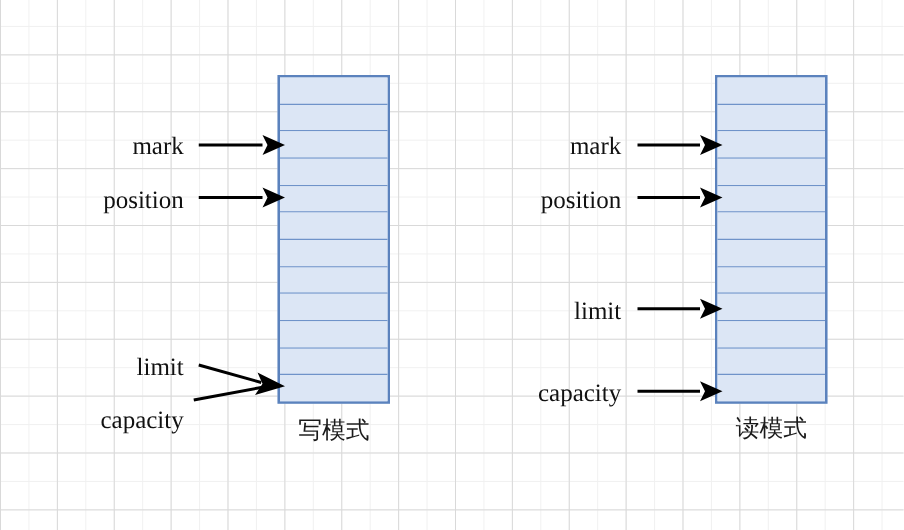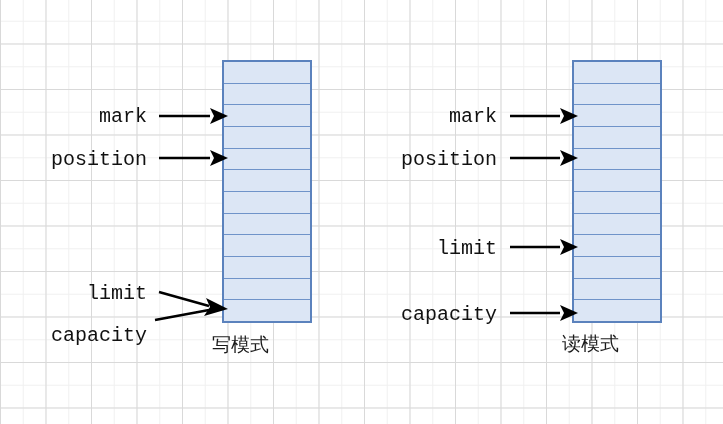--- a/index.html
+++ b/index.html
@@ -44,36 +44,37 @@
     border-bottom: 1.5px solid #6f93c9;
     background: #dce6f5;
   }
   .cell:last-child {
     border-bottom: none;
   }
 
   
   .mode-caption {
     position: absolute;
+    text-align: center;
     color: #1a1a1a;
     font-size: 19px;
     line-height: 26px;
     white-space: nowrap;
     font-family: "DejaVu Sans", "Liberation Sans", sans-serif;
   }
 
   
   .lbl {
     position: absolute;
     color: #111111;
     font-size: 20px;
     line-height: 22px;
     white-space: nowrap;
     text-align: right;
-    font-family: Liberation Mono, monospace;
+    font-family: Liberation Serif, serif;
   }
 
   
   .arrow-svg {
     position: absolute;
     overflow: visible;
     pointer-events: none;
   }
   .arrow-line {
     stroke: #000000;

